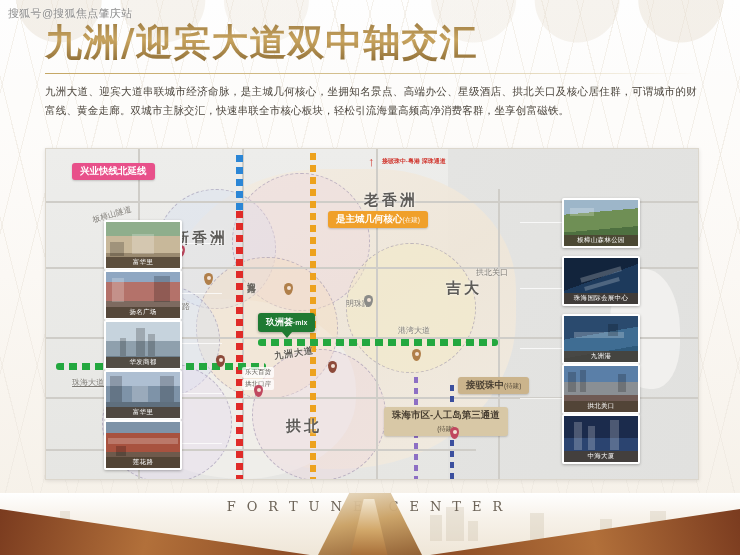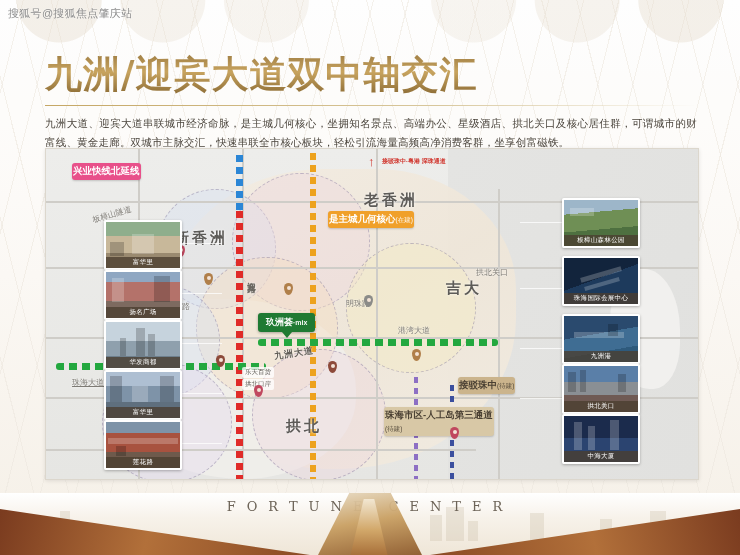--- a/index.html
+++ b/index.html
@@ -36,21 +36,21 @@
 
   
   .watermark{
     position:absolute;left:8px;top:6px;z-index:40;
     font-size:11px;color:#8d8d8d;letter-spacing:.3px;
     display:flex;align-items:center;gap:2px;
     text-shadow:0 0 2px rgba(255,255,255,.9);
   }
 
   
-  .header{position:absolute;left:45px;top:20px;width:660px;z-index:20;margin-top:32px;}
+  .header{position:absolute;left:45px;top:20px;width:660px;z-index:20;}
   .title{
     font-size:37px;line-height:44px;font-weight:bold;letter-spacing:1px;
     background:linear-gradient(180deg,#9c7b42 0%,#c8a45f 45%,#8a6a34 100%);
     -webkit-background-clip:text;background-clip:text;
     color:#a4803f;-webkit-text-fill-color:transparent;
     font-family:"DejaVu Serif","Liberation Serif",serif;
     white-space:nowrap;
   }
   .subtitle{
     margin-top:4px;font-size:21px;font-weight:bold;color:#3f3a33;
@@ -148,21 +148,21 @@
   }
 
   
   .ann{
     position:absolute;font-size:8px;color:#7d7a74;white-space:nowrap;
     text-shadow:0 0 2px rgba(255,255,255,.9);
   }
 
   
   .route-label{
-    position:absolute;padding:2px 1px;border-radius:3px;
+    position:absolute;padding:2px 8px;border-radius:3px;
     font-size:9.5px;font-weight:bold;color:#fff;white-space:nowrap;
     box-shadow:0 1px 2px rgba(0,0,0,.18);
   }
   .route-label .sub{font-size:6.5px;font-weight:normal;opacity:.9;}
   .rl-pink{background:#e8508a;}
   .rl-orange{background:#f0a02a;}
   .rl-tan{background:#cbb48c;color:#4a4033;}
   .rl-tan2{background:#d8c8a6;color:#4a4033;}
 
   .red-note{
@@ -328,21 +328,21 @@
 
     <div class="route-label rl-pink" style="left:26px;top:14px;">
       <span>兴业快线北延线</span>
     </div>
     <div class="route-label rl-orange" style="left:282px;top:62px;">
       <span>是主城几何核心</span><span class="sub">(在建)</span>
     </div>
     <div class="route-label rl-tan" style="left:412px;top:228px;">
       <span>接驳珠中</span><span class="sub">(待建)</span>
     </div>
-    <div class="route-label rl-tan2" style="left:338px;top:258px;text-align:left;">
+    <div class="route-label rl-tan2" style="left:338px;top:258px;text-align:center;">
       <span>珠海市区-人工岛第三通道</span><br><span class="sub">(待建)</span>
     </div>
 
     <div class="district" style="left:128px;top:80px;">新香洲</div>
     <div class="district" style="left:318px;top:42px;">老香洲</div>
     <div class="district" style="left:400px;top:130px;">吉大</div>
     <div class="district" style="left:80px;top:168px;">前山</div>
     <div class="district" style="left:78px;top:258px;">南湾</div>
     <div class="district" style="left:240px;top:268px;">拱北</div>
 

